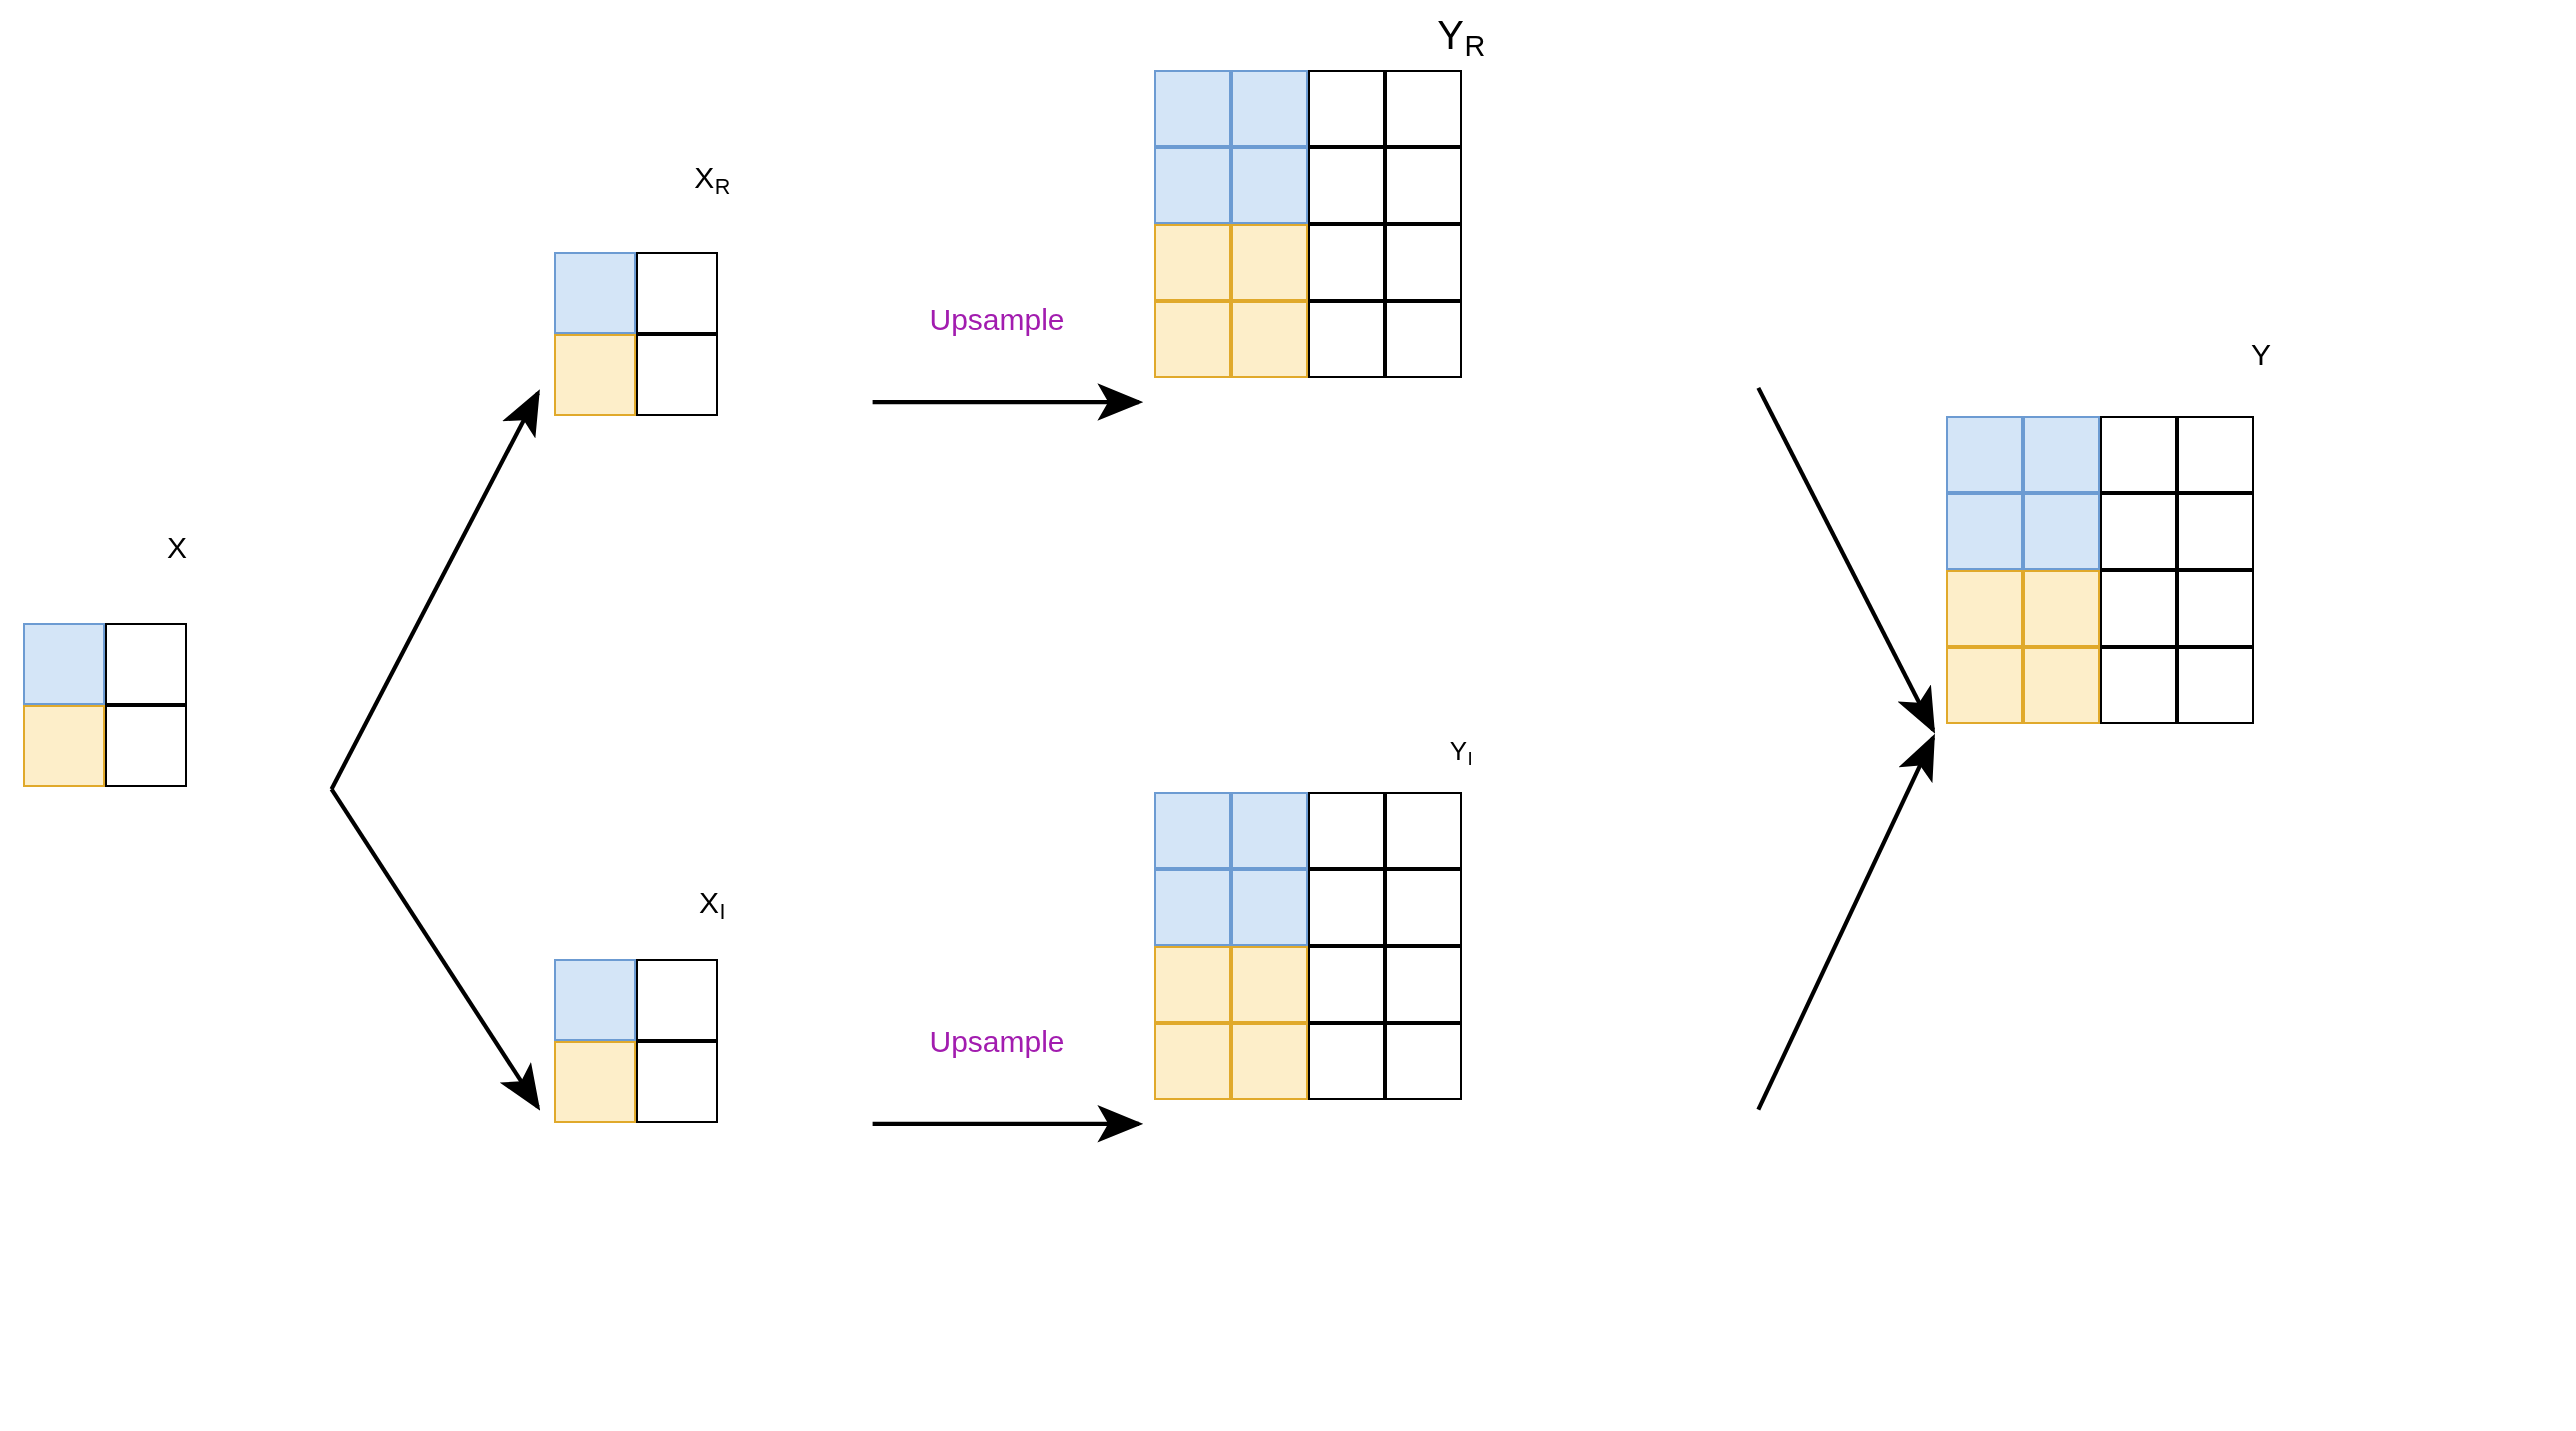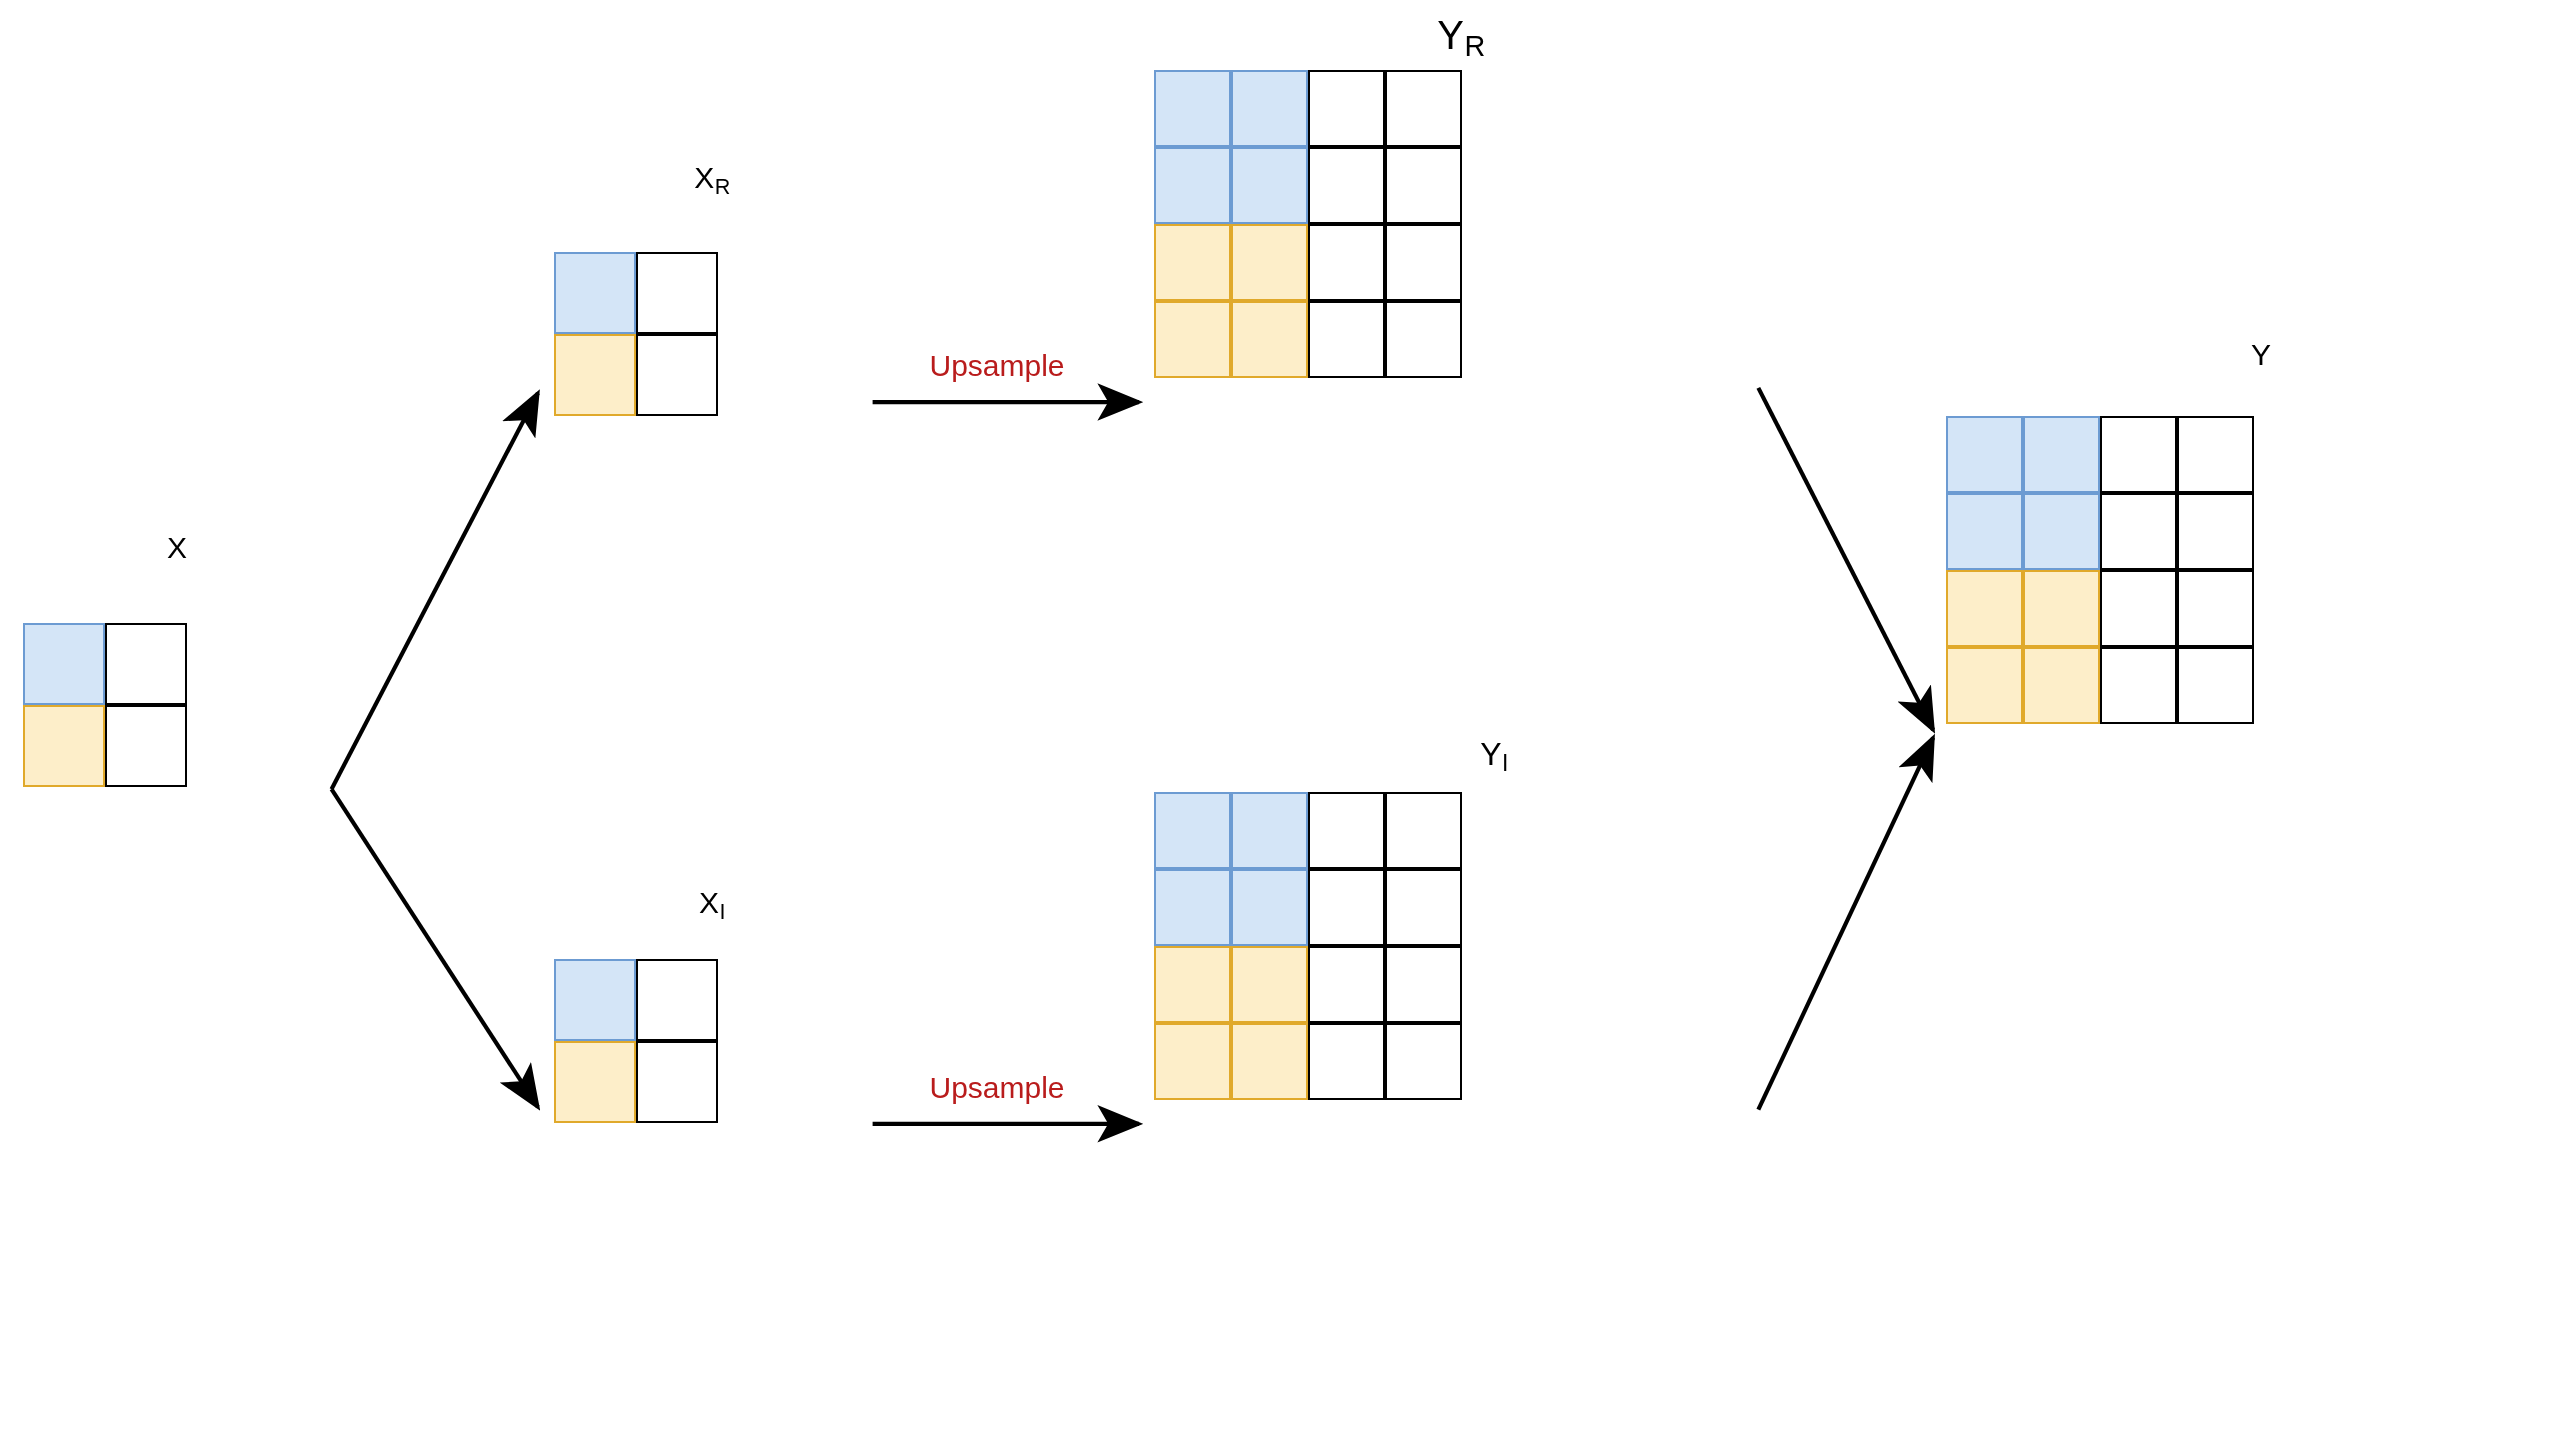--- a/index.html
+++ b/index.html
@@ -26,25 +26,24 @@
   .lbl .sub{
     font-size:0.72em;
     vertical-align:baseline;
     position:relative;
     top:0.26em;
     left:0.02em;
   }
   .arrow-layer{position:absolute;left:0;top:0;width:2576px;height:1431px;pointer-events:none;}
   .op-lbl{
     position:absolute;
-    color:#b91c1c;
+    color:#a21caf;
     white-space:nowrap;
     line-height:1;
     transform:translateX(-50%);
-    margin-top:46px;
   }
 </style>
 </head>
 <body>
 
 <div id="stage">
 
   <svg class="arrow-layer" viewBox="0 0 3094 1719" width="2576" height="1431" xmlns="http://www.w3.org/2000/svg">
     <defs>
       <marker id="ah" markerWidth="11" markerHeight="9" refX="10" refY="4.5" orient="auto" markerUnits="strokeWidth">
@@ -131,20 +130,20 @@
       <div class="cell yellow" style="z-index: 2; position: relative;"></div>
       <div class="cell yellow" style="z-index: 2; position: relative;"></div>
       <div class="cell white" style="z-index: 1; position: relative;"></div>
       <div class="cell white" style="z-index: 1; position: relative;"></div>
     </div>
 
   <div class="lbl" style="left: 177px; top: 533px; font-size: 30px;"><span>X</span></div>
   <div class="lbl" style="left: 712px; top: 163px; font-size: 30px; text-align: right;"><span>X</span><span class="sub">R</span></div>
   <div class="lbl" style="left: 712px; top: 888px; font-size: 30px;"><span>X</span><span class="sub">I</span></div>
   <div class="lbl" style="left: 1461px; top: 15px; font-size: 40px;"><span>Y</span><span class="sub">R</span></div>
-  <div class="lbl" style="left: 1494px; top: 738px; font-size: 32px; text-align: center;"><span>Y</span><span class="sub">I</span></div>
+  <div class="lbl" style="left: 1461px; top: 738px; font-size: 26px; text-align: center;"><span>Y</span><span class="sub">I</span></div>
   <div class="lbl" style="left: 2261px; top: 340px; font-size: 30px;"><span>Y</span></div>
 
   <div class="op-lbl" style="left: 997px; top: 305px; font-size: 30px;">Upsample</div>
   <div class="op-lbl" style="left: 997px; top: 1027px; font-size: 30px;">Upsample</div>
 
 </div>
 
 
 </body></html>

